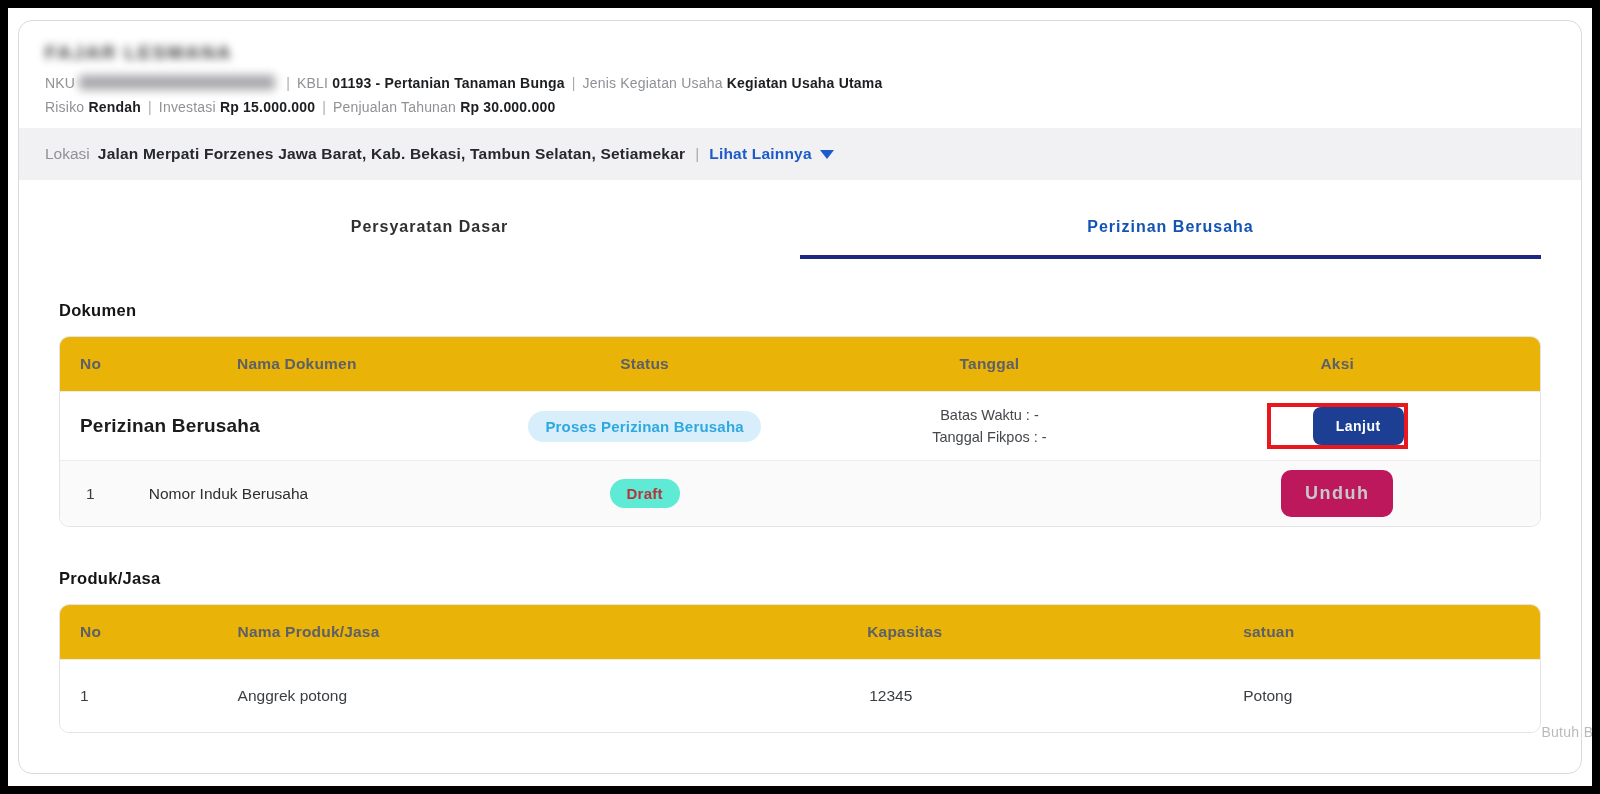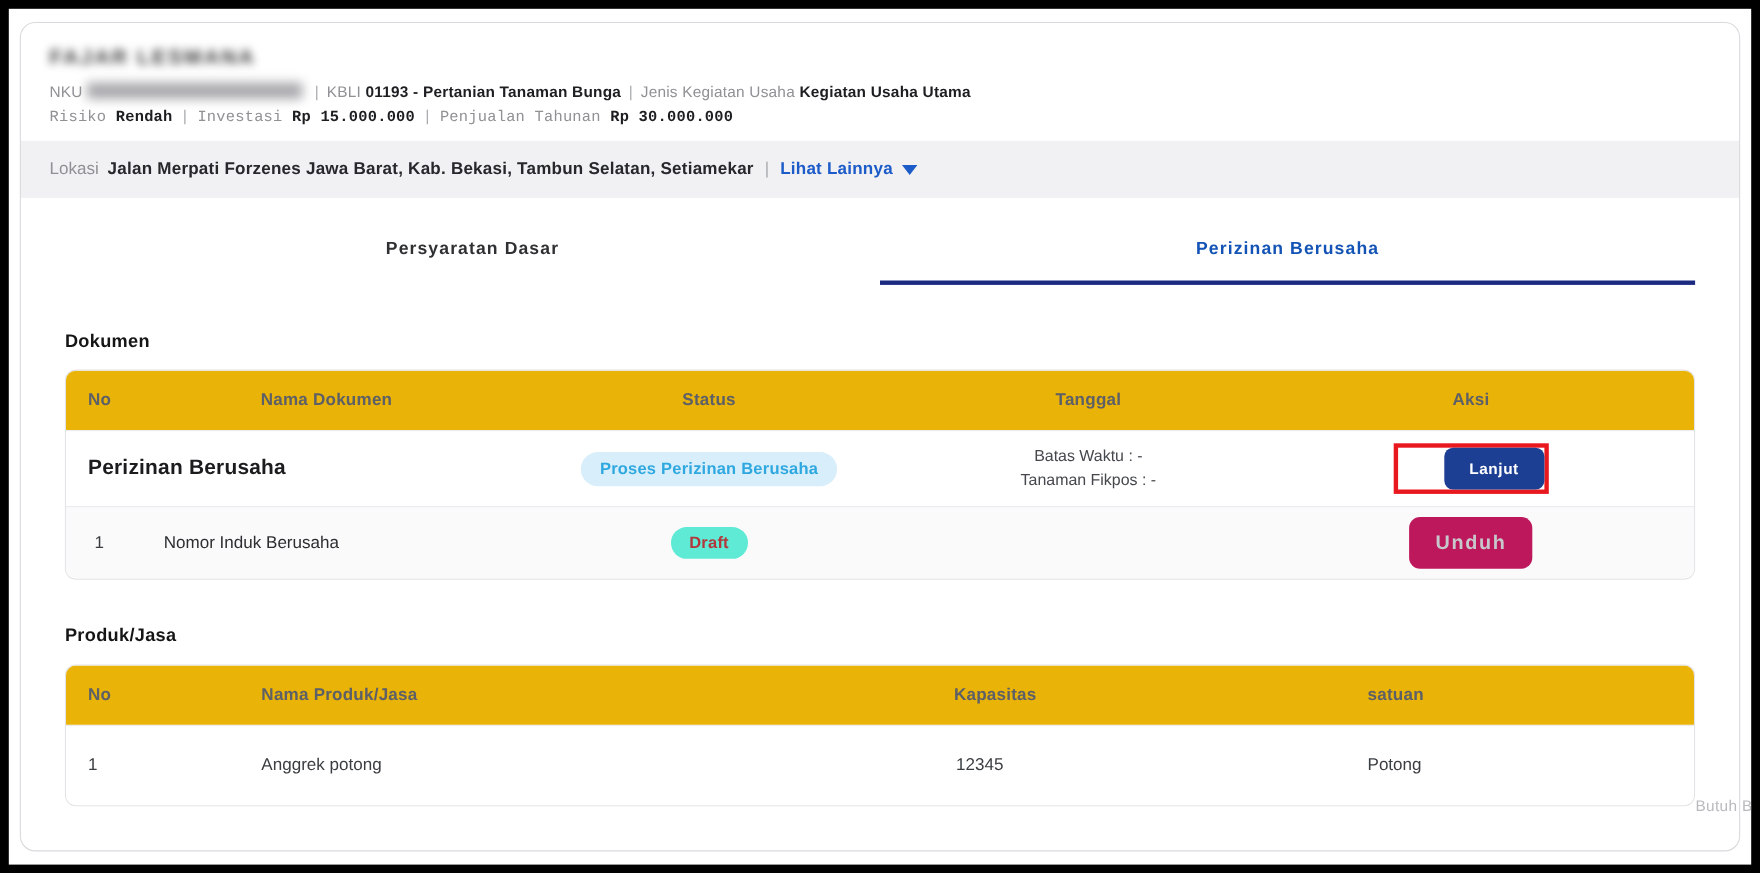--- a/index.html
+++ b/index.html
@@ -9,21 +9,21 @@
   .screen { position:absolute; inset:8px; background:#fff; overflow:hidden; }
 
   .card { position:absolute; left:10px; top:12px; right:10px; bottom:12px;
           background:#fff; border:1px solid #d9dadd; border-radius:14px; overflow:hidden; }
 
   
   .card-header { padding:21px 26px 13px; }
   .biz-name { font-size:19px; font-weight:700; letter-spacing:2px; color:#3b3b3d;
               filter:blur(4px); width:max-content; }
   .meta-line { margin-top:11px; font-size:14px; color:#8f9195; letter-spacing:.2px; }
-  .meta-line + .meta-line { margin-top:8px;font-family:Liberation Mono, monospace; }
+  .meta-line + .meta-line { margin-top:8px; }
   .meta-line .v { color:#1c1e21; font-weight:700; }
   .meta-line .sep { color:#a9abae; margin:0 7px; font-weight:400; }
   .redacted { display:inline-block; width:196px; height:15px; background:#a9a9ad;
               filter:blur(5px); border-radius:2px; vertical-align:-2px; margin:0 4px; }
 
   
   .location-bar { background:#f1f1f4; padding:17px 26px; font-size:15.5px; color:#8f9195;
                   display:flex; align-items:center; white-space:nowrap; }
   .location-bar .addr { color:#26282b; font-weight:700; margin-left:8px; letter-spacing:.2px; }
   .location-bar .sep { color:#a9abae; margin:0 10px; }
@@ -133,21 +133,21 @@
           <div class="c-center">Status</div>
           <div class="c-center">Tanggal</div>
           <div class="c-center">Aksi</div>
         </div>
 
         <div class="tbl-row row-group grid-docs">
           <div class="doc-group-name">Perizinan Berusaha</div>
           <div class="badge badge-info" style="grid-column:3;">Proses Perizinan Berusaha</div>
           <div class="cell-tanggal" style="grid-column:4;">
             <div>Batas Waktu : -</div>
-            <div>Tanaman Fikpos : -</div>
+            <div>Tanggal Fikpos : -</div>
           </div>
           <div class="cell-action" style="grid-column:5;">
             <span class="hl-red">
               <button class="btn-navy">Lanjut</button>
             </span>
           </div>
         </div>
 
         <div class="tbl-row row-sub grid-docs">
           <div class="c-no">1</div>

